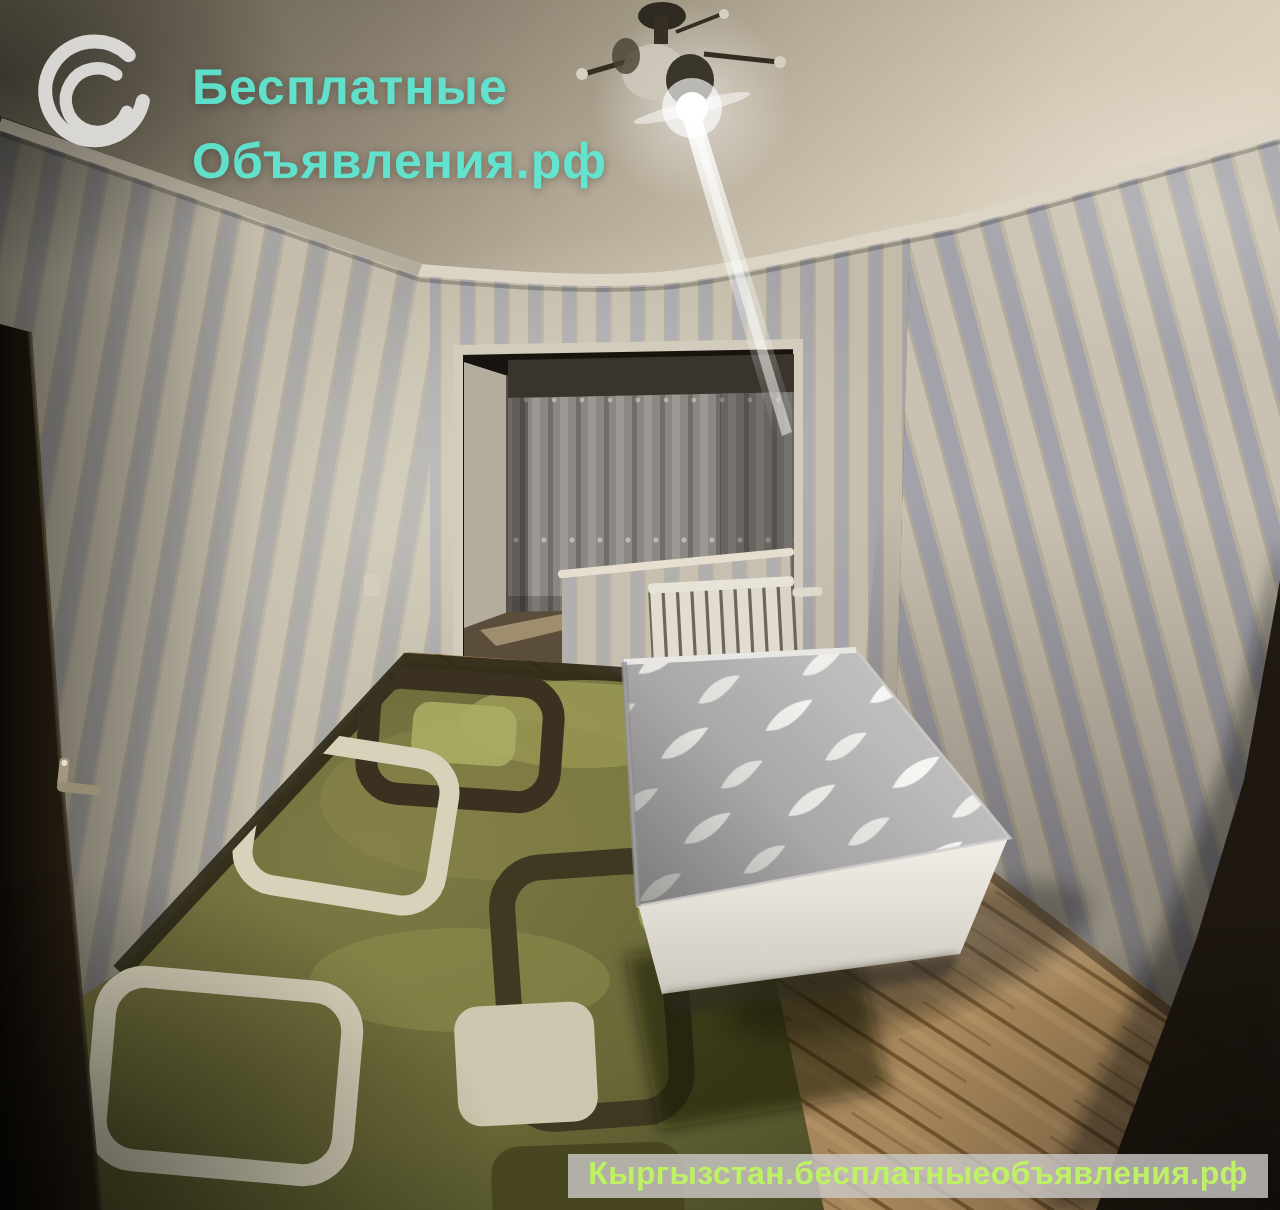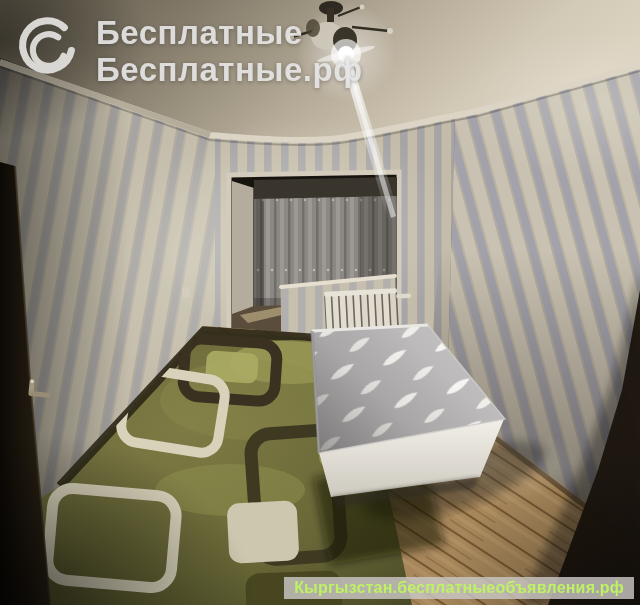--- a/index.html
+++ b/index.html
@@ -2,22 +2,22 @@
 <html><head>
 <meta charset="utf-8">
 <style>
   html,body{margin:0;padding:0;background:#000;}
   .stage{position:relative;width:640px;height:605px;overflow:hidden;background:#6f685c;
          font-family:"Liberation Sans",sans-serif;}
   .scene{position:absolute;left:0;top:0;width:640px;height:605px;display:block;}
   .watermark{position:absolute;left:8px;top:6px;display:flex;gap:14px;align-items:flex-start;
              opacity:.92;pointer-events:none;}
   .wm-logo{width:74px;height:74px;margin-top:4px;}
-  .wm-text{color:#e5e5e5;font-weight:bold;font-size:33px;line-height:37px;letter-spacing:.5px;
-           text-shadow:0 1px 4px rgba(45,42,38,.45);margin-top:8px;}
+  .wm-text{color:#5eead4;font-weight:bold;font-size:25px;line-height:37px;letter-spacing:.5px;
+           text-shadow:0 1px 4px rgba(45,42,38,.45);margin-top:20px;}
   .caption{position:absolute;right:6px;bottom:6px;background:rgba(201,199,196,.82);color:#bef264;
            font-size:16px;font-weight:bold;line-height:22px;padding:0 10px;letter-spacing:.2px;}
 </style>
 </head>
 <body>
 
 <div class="stage">
 <svg class="scene" viewBox="0 0 640 605" xmlns="http://www.w3.org/2000/svg">
   <defs>
     <linearGradient id="ceilG" x1="0" y1="0" x2="1" y2="0.25">
@@ -254,20 +254,20 @@
   <ellipse cx="640" cy="605" rx="200" ry="150" fill="url(#vinG)" opacity="0.75"></ellipse>
 </svg>
 
   <div class="watermark">
     <svg class="wm-logo" viewBox="0 0 84 84" xmlns="http://www.w3.org/2000/svg">
       <path d="M64,20 A28,28 0 1 0 72,46" fill="none" stroke="#e4e3e0" stroke-width="8" stroke-linecap="round"></path>
       <path d="M57,31 A18,18 0 1 0 63,52" fill="none" stroke="#e4e3e0" stroke-width="7" stroke-linecap="round"></path>
     </svg>
     <div class="wm-text">
       <div>Бесплатные</div>
-      <div>Бесплатные.рф</div>
+      <div>Объявления.рф</div>
     </div>
   </div>
 
   <div class="caption">
     <span>Кыргызстан.бесплатныеобъявления.рф</span>
   </div>
 </div>
 
 </body></html>

